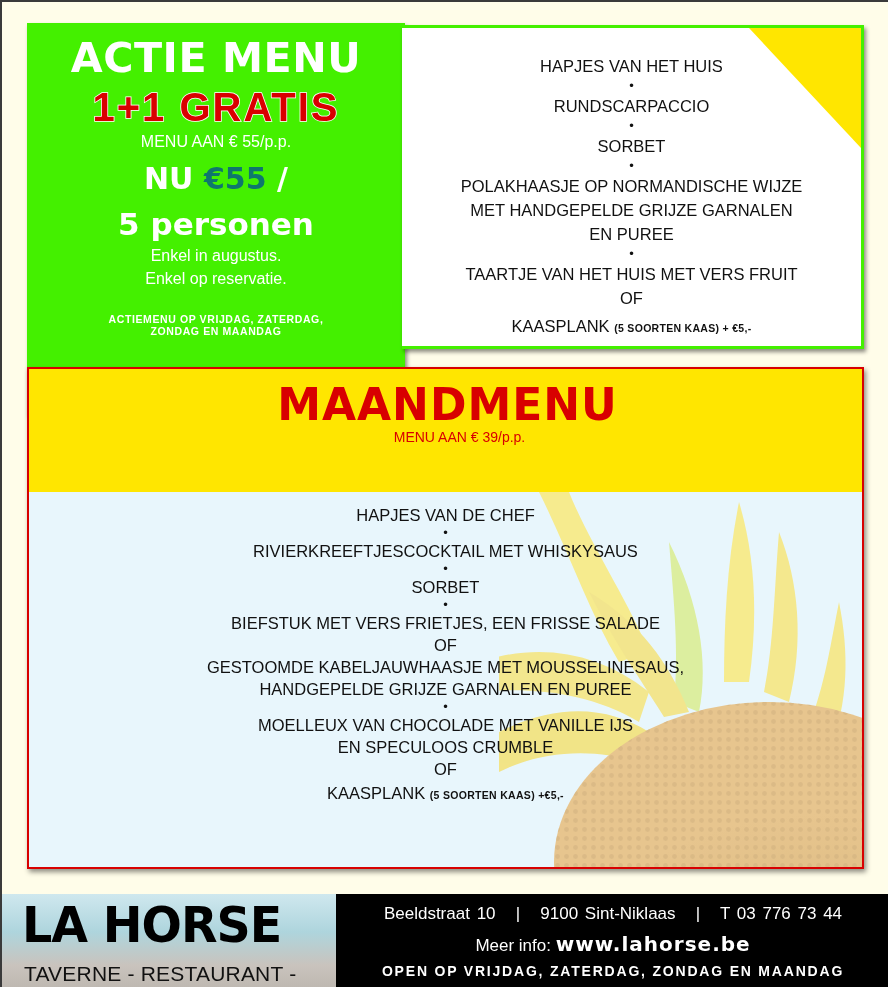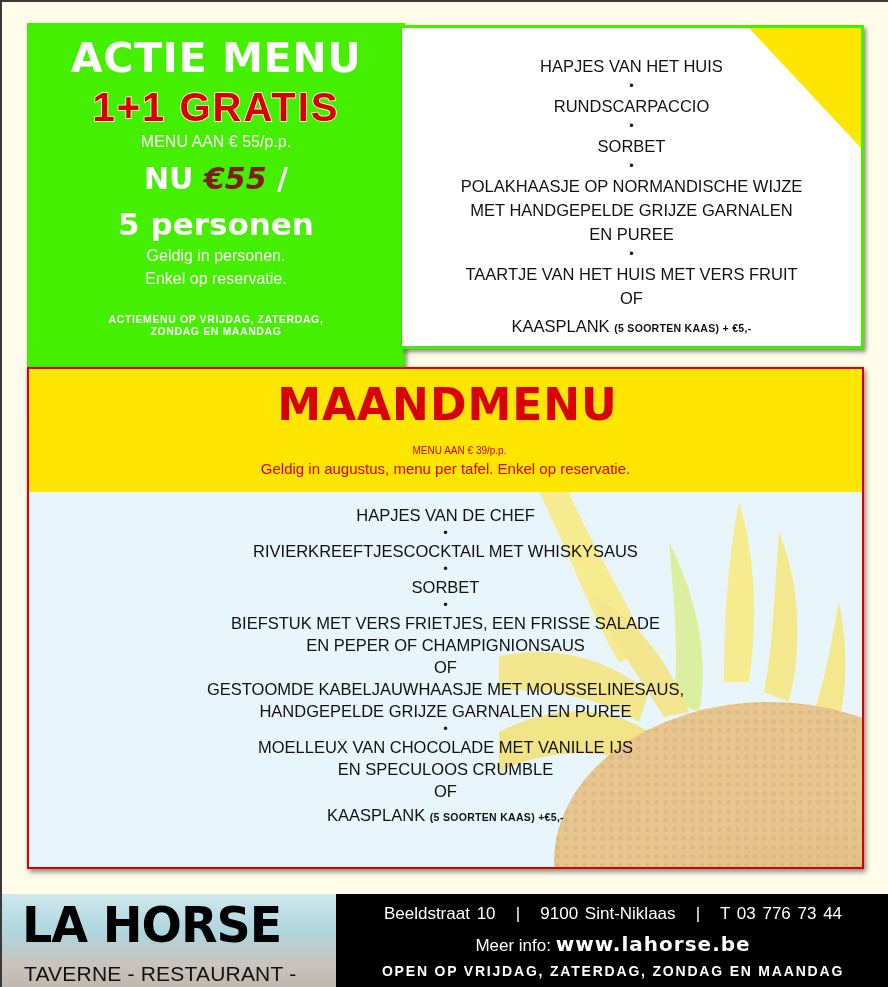--- a/index.html
+++ b/index.html
@@ -37,21 +37,21 @@
     text-shadow: 0 0 1px #fff;
   }
   #actie-price-orig {
     position: absolute; left: 0; right: 0; top: 110px;
     font-size: 16px;
   }
   #actie-nu {
     position: absolute; left: 0; right: 0; top: 138px;
     font-family: "DejaVu Sans", sans-serif; font-weight: bold; font-size: 30px;
   }
-  #actie-nu .hl { color: #7f1d1d; font-style: italic; }
+  #actie-nu .hl { color: #0f766e; }
   #actie-persons {
     position: absolute; left: 0; right: 0; top: 183px;
     font-family: "DejaVu Sans", sans-serif; font-weight: bold; font-size: 31px;
   }
   #actie-valid1 { position: absolute; left: 0; right: 0; top: 224px; font-size: 16px; }
   #actie-valid2 { position: absolute; left: 0; right: 0; top: 247px; font-size: 16px; }
   #actie-days {
     position: absolute; left: 0; right: 0; top: 290px;
     font-size: 10.5px; font-weight: bold; letter-spacing: 0.6px; line-height: 12px;
   }
@@ -88,21 +88,21 @@
   }
   #maand-header {
     position: absolute; left: 0; right: 0; top: 0; height: 123px;
     background: #ffe600; text-align: center; color: #d80000;
   }
   #maand-title {
     position: absolute; left: 4px; right: 0; top: 10px;
     font-family: "DejaVu Sans", sans-serif; font-weight: bold; font-size: 44px;
     letter-spacing: 1px;
   }
-  #maand-price { position: absolute; left: 0; right: 0; top: 76px; font-size: 10px; padding-left: 28px; }
+  #maand-price { position: absolute; left: 0; right: 0; top: 60px; font-size: 14px; padding-left: 28px; }
   #maand-valid { position: absolute; left: 0; right: 0; top: 91px; font-size: 15px; }
 
   #sunflower {
     position: absolute; left: 470px; top: 123px; width: 367px; height: 380px;
     pointer-events: none;
   }
   #maand-list { top: 135px; color: #111; font-size: 16.5px; line-height: 22px; }
   #maand-list .dot { line-height: 14px; }
 
   
@@ -136,21 +136,21 @@
 <div id="actie-green" class="abs">
   <div id="actie-title">ACTIE MENU</div>
   <div id="actie-gratis">1+1 GRATIS</div>
   <div id="actie-price-orig">MENU AAN € 55/p.p.</div>
   <div id="actie-nu">
     <span>NU</span>
     <span class="hl">€55</span>
     <span>/</span>
   </div>
   <div id="actie-persons">5 personen</div>
-  <div id="actie-valid1">Geldig in personen.</div>
+  <div id="actie-valid1">Enkel in augustus.</div>
   <div id="actie-valid2">Enkel op reservatie.</div>
   <div id="actie-days">
     <div>ACTIEMENU OP VRIJDAG, ZATERDAG,</div>
     <div>ZONDAG EN MAANDAG</div>
   </div>
 </div>
 
 <div id="actie-white" class="abs">
   <div id="yellow-corner"></div>
   <div id="actie-list" class="menu-list">
@@ -170,21 +170,20 @@
       <span>KAASPLANK</span>
       <span class="small-caps">(5 SOORTEN KAAS) + €5,-</span>
     </div>
   </div>
 </div>
 
 <div id="maand" class="abs">
   <div id="maand-header">
     <div id="maand-title">MAANDMENU</div>
     <div id="maand-price">MENU AAN € 39/p.p.</div>
-    <div id="maand-valid">Geldig in augustus, menu per tafel. Enkel op reservatie.</div>
   </div>
 
   <svg id="sunflower" viewBox="0 0 367 380">
     <defs>
       <radialGradient id="disc" cx="0.62" cy="0.95" r="0.6">
         <stop offset="0" stop-color="#b9c45a"></stop>
         <stop offset="0.35" stop-color="#d9a85a"></stop>
         <stop offset="1" stop-color="#e7b56a"></stop>
       </radialGradient>
       <pattern id="seeds" width="9" height="9" patternUnits="userSpaceOnUse">
@@ -206,21 +205,20 @@
   </svg>
 
   <div id="maand-list" class="menu-list">
     <div>HAPJES VAN DE CHEF</div>
     <span class="dot">•</span>
     <div>RIVIERKREEFTJESCOCKTAIL MET WHISKYSAUS</div>
     <span class="dot">•</span>
     <div>SORBET</div>
     <span class="dot">•</span>
     <div>BIEFSTUK MET VERS FRIETJES, EEN FRISSE SALADE</div>
-    <div>EN PEPER OF CHAMPIGNIONSAUS</div>
     <div>OF</div>
     <div>GESTOOMDE KABELJAUWHAASJE MET MOUSSELINESAUS,</div>
     <div>HANDGEPELDE GRIJZE GARNALEN EN PUREE</div>
     <span class="dot">•</span>
     <div>MOELLEUX VAN CHOCOLADE MET VANILLE IJS</div>
     <div>EN SPECULOOS CRUMBLE</div>
     <div>OF</div>
     <div style="margin-top:2px">
       <span>KAASPLANK</span>
       <span class="small-caps">(5 SOORTEN KAAS) +€5,-</span>

